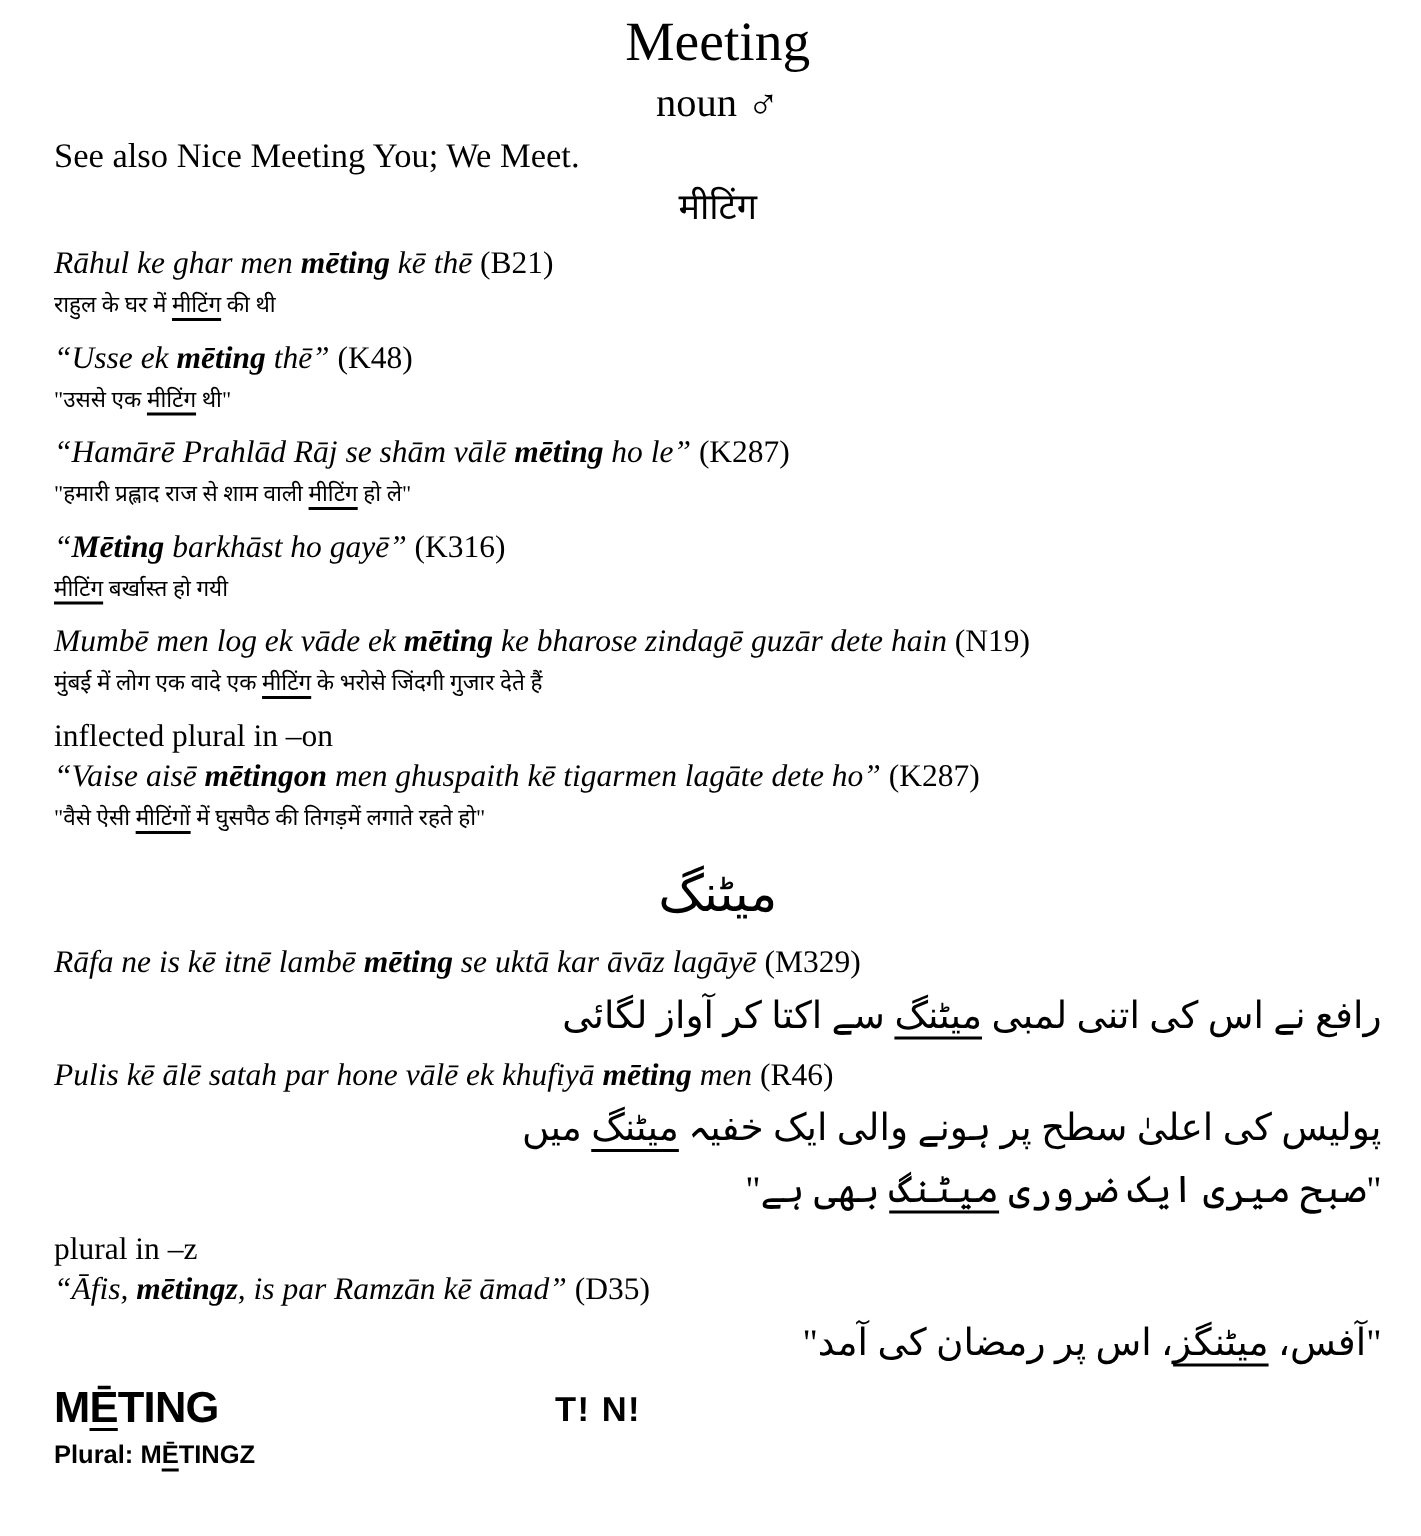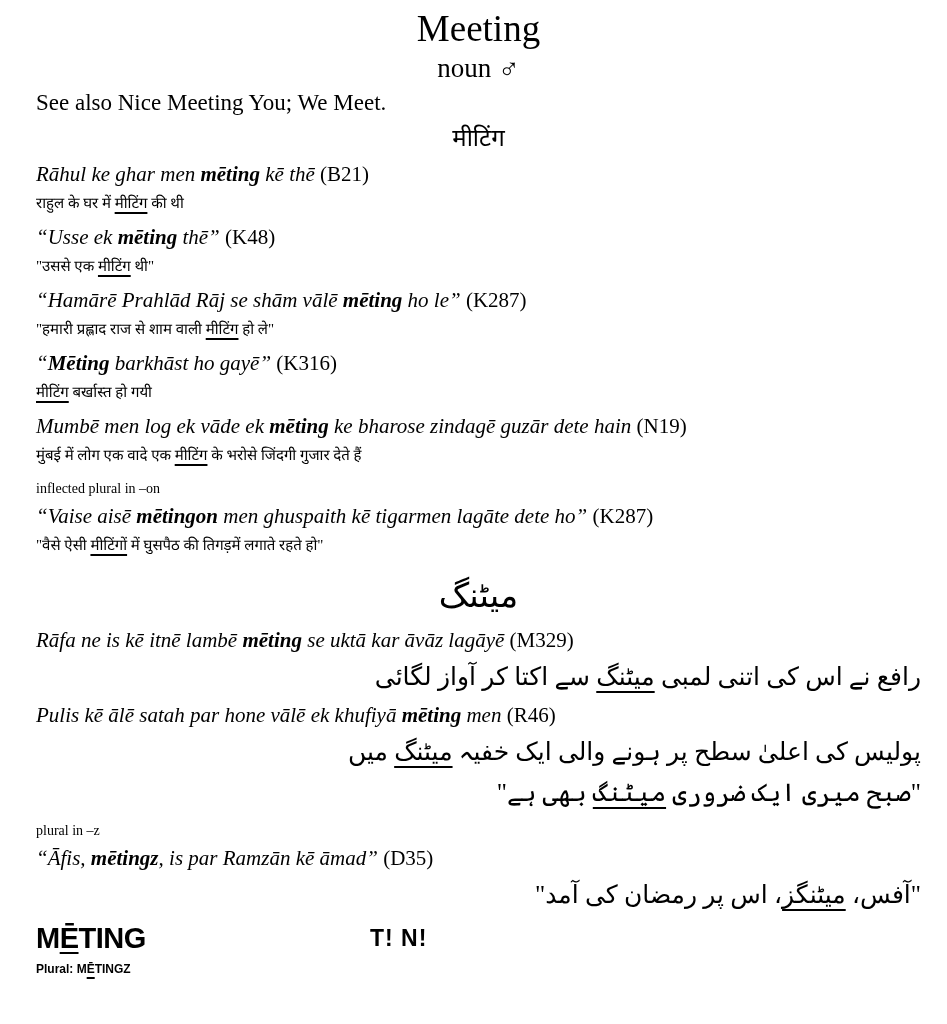--- a/index.html
+++ b/index.html
@@ -32,29 +32,29 @@
   .ref { font-style: normal; }
 
   .native-hi { font-size: 15px; line-height: 31px; margin: 0;
                font-family: "Liberation Serif", serif; }
   .ul { text-decoration: underline; text-underline-offset: 4px; text-decoration-thickness: 1.5px; }
 
   .native-ur { font-size: 25px; line-height: 32px; margin: 7px 0 9px;
                direction: rtl; text-align: right; }
   .native-ur .ul { text-underline-offset: 6px; }
 
-  .plural-note { font-size: 14px; line-height: 26px; margin: 1px 0; }
+  .plural-note { font-size: 21px; line-height: 26px; margin: 1px 0; }
 
   .footer { margin-top: 10px; font-family: "Liberation Sans", sans-serif; }
   .caps-row { display: flex; align-items: flex-start; }
   .caps-word { font-size: 29px; line-height: 34px; font-weight: 600; letter-spacing: -0.5px;
                width: 334px; }
   .phonetic { font-size: 23px; line-height: 34px; font-weight: 600; letter-spacing: 1px; }
   .eul { text-decoration: underline; text-underline-offset: 4px; text-decoration-thickness: 2px; }
-  .plural-row { font-size: 12px; line-height: 22px; font-weight: 700; margin-top: 3px; }
+  .plural-row { font-size: 17px; line-height: 22px; font-weight: 700; margin-top: 3px; }
 </style>
 </head>
 <body>
 
 <h1 class="title">Meeting</h1>
 
 <div class="pos-line"><span>noun</span> <span class="gender">♂</span></div>
 
 <div class="see-also">See also Nice Meeting You; We Meet.</div>
 

